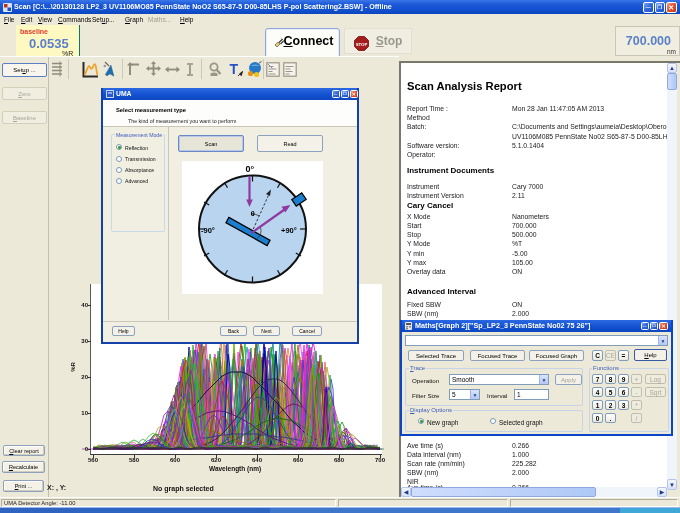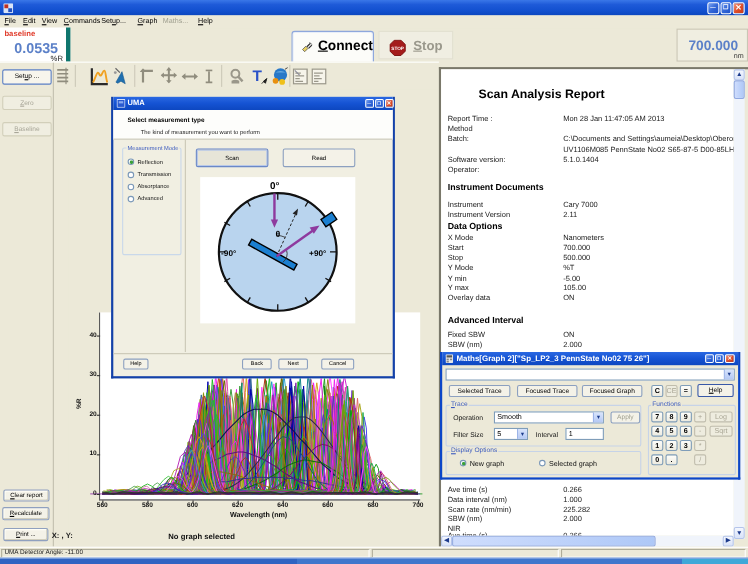--- a/index.html
+++ b/index.html
@@ -11,26 +11,26 @@
   color:#fff; font-size:7.1px; font-weight:bold; line-height:14px; }
 #titlebar .txt { position:absolute; left:14px; top:0; white-space:nowrap; }
 .winbtn { position:absolute; top:2px; width:10.5px; height:10.5px; border-radius:2px;
   border:1px solid #fff; font-size:7px; color:#fff; text-align:center; line-height:9px; }
 .winblue { background:linear-gradient(135deg,#7ba4f0 0%,#3468d8 50%,#1c50c8 100%); }
 .winred  { background:linear-gradient(135deg,#f0a088 0%,#e0502c 50%,#c83a18 100%); }
 #menubar { left:0; top:14px; width:680px; height:12px; background:#ece9d8; font-size:6.5px; color:#000; }
 #menubar span { position:absolute; top:2px; }
 #menubar u { text-decoration:underline; }
 #controlbar { left:0; top:26px; width:680px; height:30px; background:#ece9d8; }
-#readout { left:0; top:25px; width:64px; height:32px; background:#ffffff; border-right:4px solid #0f766e; }
+#readout { left:16px; top:25px; width:64px; height:32px; background:#fef9c3; border-right:1px solid #0f766e; }
 #readout .bl { position:absolute; left:4px; top:3px; color:#e03a2a; font-size:7px; font-weight:bold; }
 #readout .val { position:absolute; left:13px; top:11px; color:#5b80c8; font-size:13px; font-weight:bold; }
 #readout .unit { position:absolute; left:46px; top:25px; color:#222; font-size:7px; }
 #connectbtn { left:265px; top:28px; width:75px; height:42px; background:#fcfcf9;
-  border:1px solid #8ea7dc; border-radius:3px; text-align:right; font-size:12.5px; font-weight:bold; color:#000;
+  border:1px solid #8ea7dc; border-radius:3px; text-align:center; font-size:12.5px; font-weight:bold; color:#000;
   line-height:25px; box-shadow:inset 0 0 0 1px #e8eef8; }
 #stopbtn { left:344px; top:28px; width:68px; height:26px; background:#f0eee2; border:1px solid #e2dfd0;
   font-size:12px; font-weight:bold; color:#9a988c; line-height:24px; text-align:center; }
 #nmpanel { left:615px; top:26px; width:65px; height:30px; background:#f0eee1; border:1px solid #cac6b4; }
 #nmpanel .v { position:absolute; right:8px; top:7px; color:#5b80c8; font-size:12.5px; font-weight:bold; }
 #nmpanel .u { position:absolute; right:3px; top:21px; color:#333; font-size:6.5px; }
 #toolbar { left:0; top:56px; width:399px; height:25px; background:#ece9d8; border-top:1px solid #fff; }
 #sidebar { left:0; top:81px; width:62px; height:416px; background:#ece9d8; }
 .xpbtn { position:absolute; background:#f4f2e8; border:1px solid #8fa0bf;
   border-radius:2px; box-shadow:inset -1px -1px 0 #d0cdbc, inset 1px 1px 0 #fffef6;
@@ -43,21 +43,21 @@
   border-left:1px solid #5a5a5a; border-bottom:1.5px solid #3a3a3a; }
 .ylab { position:absolute; font-size:6px; font-weight:bold; color:#111; text-align:right; width:12px; }
 .xlab { position:absolute; font-size:6px; font-weight:bold; color:#111; text-align:center; width:16px; }
 .ytick { position:absolute; width:3px; height:1px; background:#333; }
 .xtick { position:absolute; width:1px; height:3px; background:#333; }
 #xaxis-title { position:absolute; left:147px; top:384px; font-size:6.5px; font-weight:bold; color:#111; }
 #yaxis-title { position:absolute; left:6px; top:283px; font-size:6px; font-weight:bold; color:#111; transform:rotate(-90deg); }
 
 #reportwrap { left:399px; top:61px; width:281px; height:436px; }
 #report { position:absolute; left:2px; top:2px; width:266px; height:424px; background:#fff; overflow:hidden; }
-#report .h1 { position:absolute; left:6px; font-size:11.2px; font-weight:bold; color:#000;margin-left:28px; }
+#report .h1 { position:absolute; left:6px; font-size:11.2px; font-weight:bold; color:#000; }
 #report .h2 { position:absolute; left:6px; font-size:8px; font-weight:bold; color:#000; }
 #report .lb { position:absolute; left:6px; font-size:6.8px; color:#1a1a1a; white-space:nowrap; }
 #report .vl { position:absolute; left:111px; font-size:6.8px; color:#1a1a1a; white-space:nowrap; }
 
 .sb-btn { position:absolute; background:linear-gradient(180deg,#f4f7fe,#d8e2f8); border:1px solid #b4c4ea; border-radius:2px;
   color:#1c3a8c; font-size:6px; text-align:center; }
 .sb-thumb { position:absolute; background:linear-gradient(90deg,#cfddfd,#aec8f7); border:1px solid #90a8e0; border-radius:2px; }
 
 #statusbar { left:0; top:497px; width:680px; height:10px; background:#ece9d8; border-top:1px solid #fff; }
 #statusbar .cell { position:absolute; top:1px; height:8px; border:1px solid; border-color:#b0ad9a #fff #fff #b0ad9a; font-size:5.8px; color:#222; }
@@ -85,20 +85,21 @@
   border-left:1px solid #9cb4e8; color:#1c3c8c; font-size:5px; text-align:center; }
 </style>
 </head>
 <body>
 <div class="abs" id="titlebar">
   <svg class="abs" style="left:3px;top:3px" width="9" height="9" viewBox="0 0 9 9">
       <rect x="0" y="0" width="9" height="9" rx="1" fill="#d8e4f8"></rect>
       <rect x="1" y="1" width="3.5" height="3.5" fill="#c03020"></rect>
       <rect x="4.5" y="4.5" width="3.5" height="3.5" fill="#2050c0"></rect>
     </svg>
+  <span class="txt">Scan [C:\...\20130128 LP2_3 UV1106MO85 PennState NoO2 S65-87-5 D00-85LHS P-pol Scattering2.BSW] - Offline</span>
   <div class="winbtn winblue" style="left:643px">─</div>
   <div class="winbtn winblue" style="left:654.5px;font-size:5.5px;line-height:8.5px">❐</div>
   <div class="winbtn winred" style="left:666px;font-weight:bold;">✕</div>
 </div>
 <div class="abs" id="menubar">
   <span style="left:4px"><u>F</u>ile</span>
   <span style="left:21px"><u>E</u>dit</span>
   <span style="left:38px"><u>V</u>iew</span>
   <span style="left:58px"><u>C</u>ommands</span>
   <span style="left:92px">Set<u>u</u>p...</span>
@@ -767,21 +768,21 @@
       <div class="vl" style="top:60px">C:\Documents and Settings\aumeia\Desktop\Oberon Files\LP</div>
     <div class="vl" style="top:70px">UV1106M085 PennState No02 S65-87-5 D00-85LHS P-pol Sc</div>
     <div class="lb" style="top:79px">Software version:</div>
       <div class="vl" style="top:79px">5.1.0.1404</div>
     <div class="lb" style="top:88px">Operator:</div>
     <div class="h2" style="top:103px">Instrument Documents</div>
     <div class="lb" style="top:120px">Instrument</div>
       <div class="vl" style="top:120px">Cary 7000</div>
     <div class="lb" style="top:129px">Instrument Version</div>
       <div class="vl" style="top:129px">2.11</div>
-    <div class="h2" style="top:138px">Data Options</div>
+    <div class="h2" style="top:138px">Cary Cancel</div>
     <div class="lb" style="top:150px">X Mode</div>
       <div class="vl" style="top:150px">Nanometers</div>
     <div class="lb" style="top:159px">Start</div>
       <div class="vl" style="top:159px">700.000</div>
     <div class="lb" style="top:168px">Stop</div>
       <div class="vl" style="top:168px">500.000</div>
     <div class="lb" style="top:177px">Y Mode</div>
       <div class="vl" style="top:177px">%T</div>
     <div class="lb" style="top:187px">Y min</div>
       <div class="vl" style="top:187px">-5.00</div>

